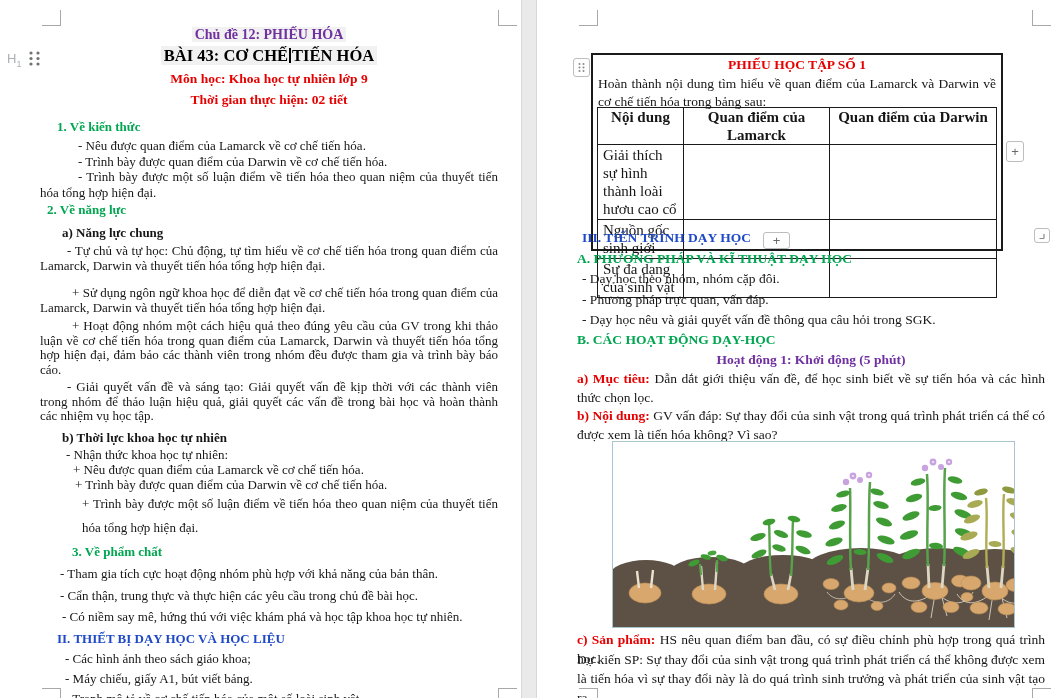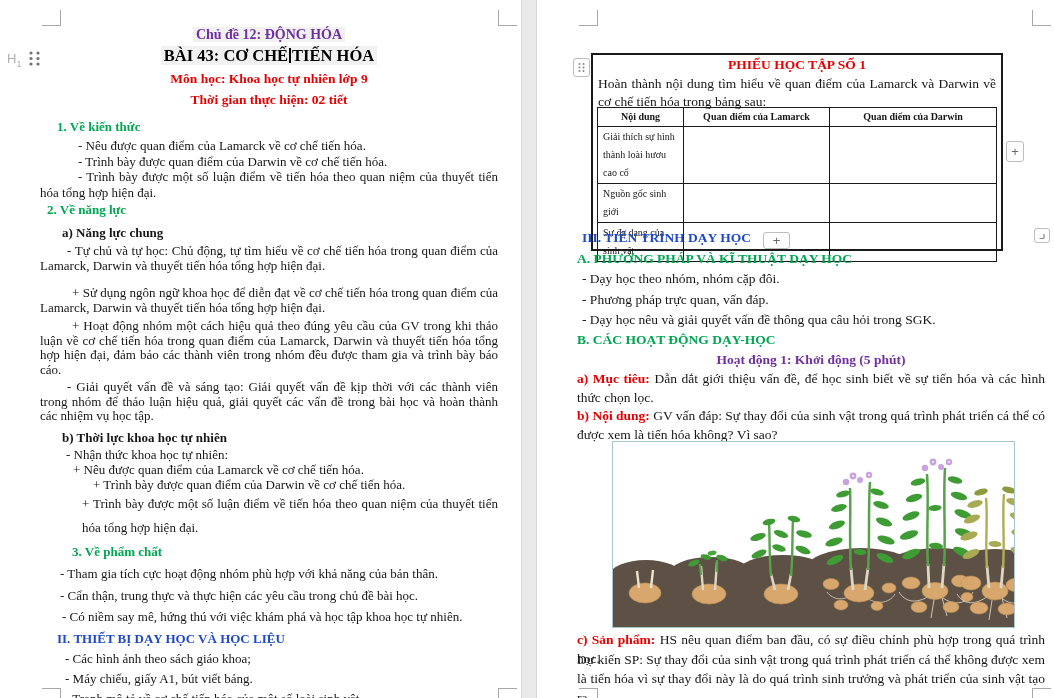--- a/index.html
+++ b/index.html
@@ -30,21 +30,21 @@
   .t3{font-size:13.5px;line-height:21px;}
   .h17{line-height:17px;}
   
   .p2{position:absolute;left:537px;top:0;width:517px;font-size:13.5px;line-height:19px;}
   .abs{position:absolute;}
   .phieu{position:absolute;left:54px;top:25px;width:412px;height:198px;
          border:2px solid #1a1a1a;box-sizing:border-box;margin-top:28px;}
   .phieu .desc{margin:1px 5px 0 5px;line-height:17.5px;text-align:justify;}
   .wtable{position:absolute;left:4px;top:52px;width:399px;border-collapse:collapse;table-layout:fixed;}
   .wtable td,.wtable th{border:1px solid #1a1a1a;padding:1px 5px;vertical-align:top;
-         font-size:10px;line-height:18px;font-family:"Liberation Serif",serif;}
+         font-size:15px;line-height:18px;font-family:"Liberation Serif",serif;}
   .wtable th{text-align:center;font-weight:bold;padding:0 2px;}
   
   .wbtn{position:absolute;border:1px solid #bdbdbd;border-radius:3px;background:#fefefe;
         color:#6a6a6a;font-family:"Liberation Sans",sans-serif;display:flex;
         align-items:center;justify-content:center;box-sizing:border-box;font-size:13px;line-height:1;}
   .h1ind{position:absolute;left:7px;top:51px;color:#aab0b5;font-family:"Liberation Sans",sans-serif;
         font-size:13px;}
   .h1ind sub{font-size:9px;}
   .imgbox{position:absolute;left:75px;top:441px;width:403px;height:187px;border:1px solid #a9c5cf;
         box-sizing:border-box;background:#fff;}
@@ -71,21 +71,21 @@
       <circle cx="4" cy="3" r="1.6"></circle>
         <circle cx="11" cy="3" r="1.6"></circle>
       <circle cx="4" cy="8.5" r="1.6"></circle>
         <circle cx="11" cy="8.5" r="1.6"></circle>
       <circle cx="4" cy="14" r="1.6"></circle>
         <circle cx="11" cy="14" r="1.6"></circle>
     </g>
   </svg>
 
   <div class="p1">
-    <p class="center t1"><span class="purple hl">Chủ đề 12: ĐỘNG HÓA</span></p>
+    <p class="center t1"><span class="purple hl">Chủ đề 12: PHIẾU HÓA</span></p>
     <p class="center t2"><span class="titleblue hl"><span>BÀI 43: CƠ CHẾ</span><span class="caret"></span><span>TIẾN HÓA</span></span></p>
     <p class="center t3 red">Môn học: Khoa học tự nhiên lớp 9</p>
     <p class="center t3 red">Thời gian thực hiện: 02 tiết</p>
 
     <p class="green h17" style="margin:8px 0 0 17px;">1. Về kiến thức</p>
 
     <p class="j" style="margin-top:3px;text-indent:38px;line-height:15.5px;">- Nêu được quan điểm của Lamarck về cơ chế tiến hóa.</p>
     <p class="j" style="text-indent:38px;line-height:15.5px;">- Trình bày được quan điểm của Darwin về cơ chế tiến hóa.</p>
     <p class="j" style="text-indent:38px;line-height:15.5px;">- Trình bày được một số luận điểm về tiến hóa theo quan niệm của thuyết tiến hóa tổng hợp hiện đại.</p>
 
@@ -93,21 +93,21 @@
     <p class="b h17" style="margin:6px 0 0 22px;">a) Năng lực chung</p>
 
     <p class="j" style="margin-top:3px;text-indent:27px;">- Tự chủ và tự học: Chủ động, tự tìm hiểu về cơ chế tiến hóa trong quan điểm của Lamarck, Darwin và thuyết tiến hóa tổng hợp hiện đại.</p>
     <p class="j" style="margin-top:13px;text-indent:32px;">+ Sử dụng ngôn ngữ khoa học để diễn đạt về cơ chế tiến hóa trong quan điểm của Lamarck, Darwin và thuyết tiến hóa tổng hợp hiện đại.</p>
     <p class="j" style="margin-top:4px;text-indent:32px;">+ Hoạt động nhóm một cách hiệu quả theo đúng yêu cầu của GV trong khi thảo luận về cơ chế tiến hóa trong quan điểm của Lamarck, Darwin và thuyết tiến hóa tổng hợp hiện đại, đảm bảo các thành viên trong nhóm đều được tham gia và trình bày báo cáo.</p>
     <p class="j" style="margin-top:3px;text-indent:27px;">- Giải quyết vấn đề và sáng tạo: Giải quyết vấn đề kịp thời với các thành viên trong nhóm để thảo luận hiệu quả, giải quyết các vấn đề trong bài học và hoàn thành các nhiệm vụ học tập.</p>
 
     <p class="b h17" style="margin:5px 0 0 22px;">b) Thời lực khoa học tự nhiên</p>
     <p style="margin:1px 0 0 26px;line-height:15px;">- Nhận thức khoa học tự nhiên:</p>
     <p class="j" style="margin-left:33px;line-height:15px;">+ Nêu được quan điểm của Lamarck về cơ chế tiến hóa.</p>
-    <p class="j" style="margin-left:53px;line-height:15px;">+ Trình bày được quan điểm của Darwin về cơ chế tiến hóa.</p>
+    <p class="j" style="margin-left:35px;line-height:15px;">+ Trình bày được quan điểm của Darwin về cơ chế tiến hóa.</p>
     <p class="j" style="margin-left:42px;line-height:24px;">+ Trình bày được một số luận điểm về tiến hóa theo quan niệm của thuyết tiến hóa tổng hợp hiện đại.</p>
 
     <p class="green h17" style="margin:3px 0 0 32px;">3. Về phẩm chất</p>
     <p style="margin-top:6px;text-indent:20px;line-height:15px;">- Tham gia tích cực hoạt động nhóm phù hợp với khả năng của bản thân.</p>
     <p style="margin-top:7px;text-indent:20px;line-height:15px;">- Cẩn thận, trung thực và thực hiện các yêu cầu trong chủ đề bài học.</p>
     <p style="margin-top:6px;text-indent:22px;line-height:15px;">- Có niềm say mê, hứng thú với việc khám phá và học tập khoa học tự nhiên.</p>
 
     <p class="blue h17" style="margin:6px 0 0 17px;">II. THIẾT BỊ DẠY HỌC VÀ HỌC LIỆU</p>
     <p style="margin-top:4px;text-indent:25px;line-height:15px;">- Các hình ảnh theo sách giáo khoa;</p>
     <p style="margin-top:5px;text-indent:25px;line-height:15px;">- Máy chiếu, giấy A1, bút viết bảng.</p>

